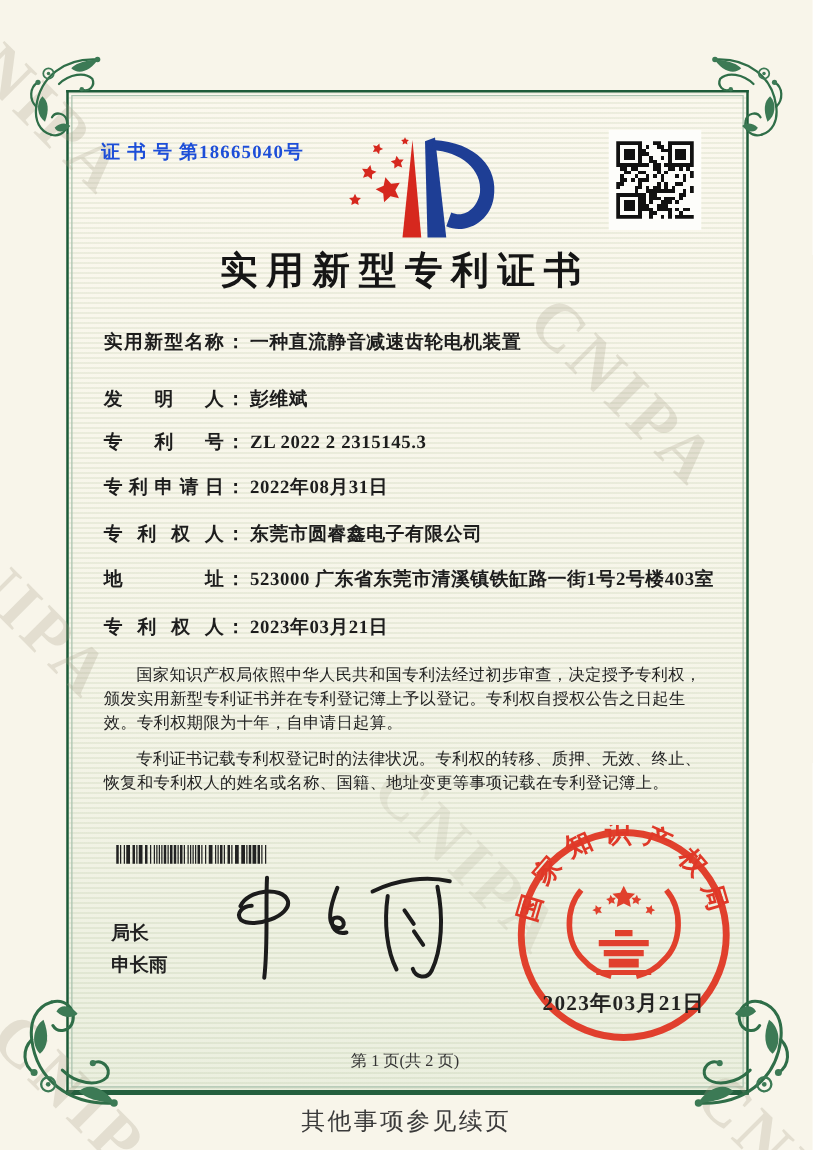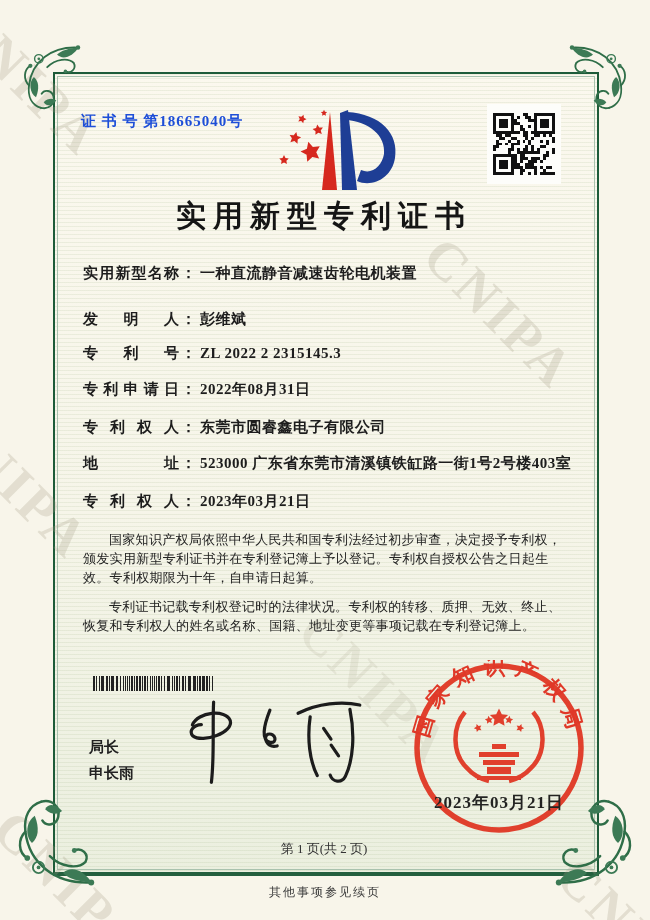--- a/index.html
+++ b/index.html
@@ -50,21 +50,21 @@
   .paras p{margin:0 0 10px 0;text-indent:2em;letter-spacing:0.3px;}
   .barcode{position:absolute;left:40px;top:604px;width:168px;height:15px;display:flex;align-items:stretch;}
   .barcode div{height:100%;}
   .officer{position:absolute;left:36px;top:662px;
     font-family:"Liberation Sans","DejaVu Sans",sans-serif;
     font-size:15px;font-weight:700;color:#222;line-height:26px;}
   .sig{position:absolute;left:118px;top:612px;}
   .seal{position:absolute;left:358px;top:588px;width:176px;height:176px;}
   .page-num{position:absolute;left:0;top:768px;width:100%;text-align:center;font-size:13px;color:#333;}
   .note{position:absolute;left:0;top:884px;width:650px;text-align:center;z-index:3;
-    font-size:12px;color:#3a3a3a;letter-spacing:2px;}
+    font-size:19px;color:#3a3a3a;letter-spacing:2px;}
 </style>
 </head>
 <body>
 
 <div class="page">
 
   <svg width="0" height="0" style="position:absolute" aria-hidden="true">
     <defs>
       <path id="star5" d="M0,-10 2.94,-4.05 9.51,-3.09 4.76,1.55 5.88,8.09 0,5 -5.88,8.09 -4.76,1.55 -9.51,-3.09 -2.94,-4.05 Z"></path>
       <g id="flourish">

